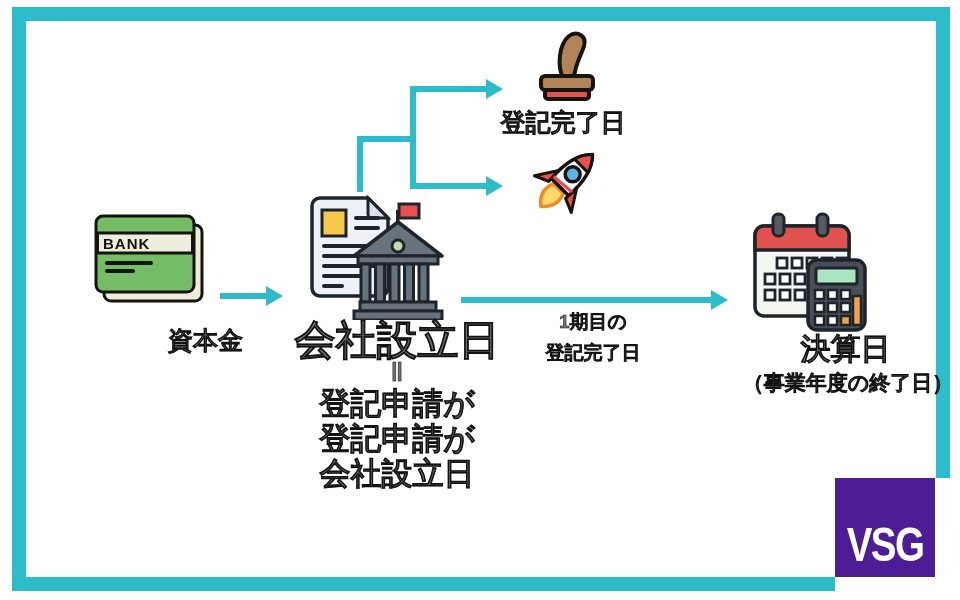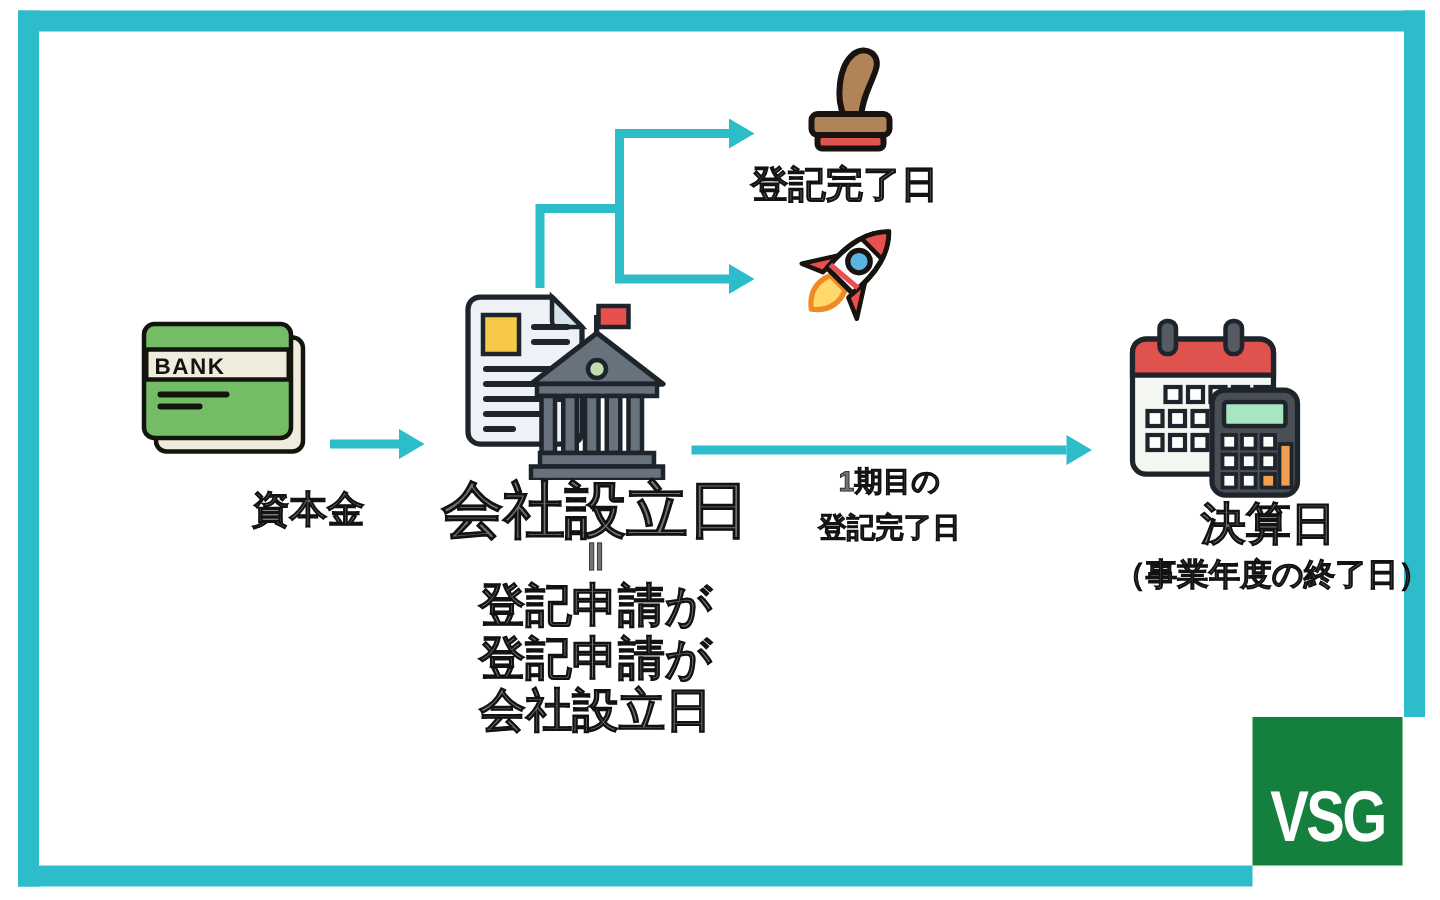--- a/index.html
+++ b/index.html
@@ -34,21 +34,21 @@
   #label-incorporation .ttl{font-size:41px;line-height:38px;display:block;}
   #label-incorporation .eq{font-size:25px;line-height:27px;display:block;font-weight:900;}
   #label-incorporation .dsc{font-size:31px;line-height:35px;display:block;}
   #label-registration{left:490px;top:106px;width:146px;font-size:25px;}
   #label-bizstart{left:490px;top:221px;width:146px;font-size:25px;}
   #label-fiscal{left:508px;top:306px;width:170px;font-size:19px;line-height:31px;}
   #label-kessan{left:768px;top:329px;width:155px;font-size:30px;}
   #label-kessan-sub{left:728px;top:369px;width:240px;font-size:21px;white-space:nowrap;}
 
   
-  #vsg-logo{position:absolute;left:835px;top:478px;width:100px;height:99px;background:#15803d;}
+  #vsg-logo{position:absolute;left:835px;top:478px;width:100px;height:99px;background:#4c1d95;}
   #vsg-logo span{position:absolute;left:0;right:0;bottom:5px;text-align:center;
       color:#ffffff;font-weight:700;font-size:47px;letter-spacing:-2px;
       transform:scale(0.82,1.02);transform-origin:center bottom;}
 </style>
 </head>
 <body>
 
 <div id="stage">
 
   <div class="frame" id="frame-top"></div>

